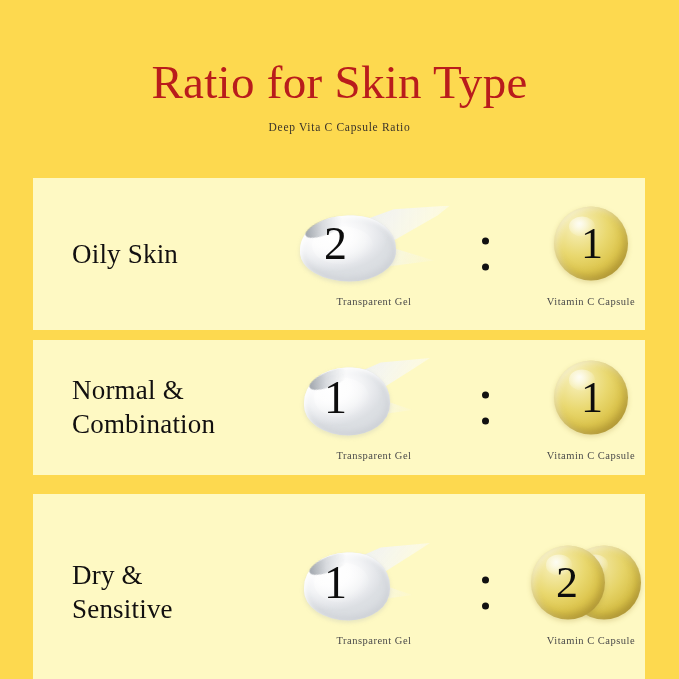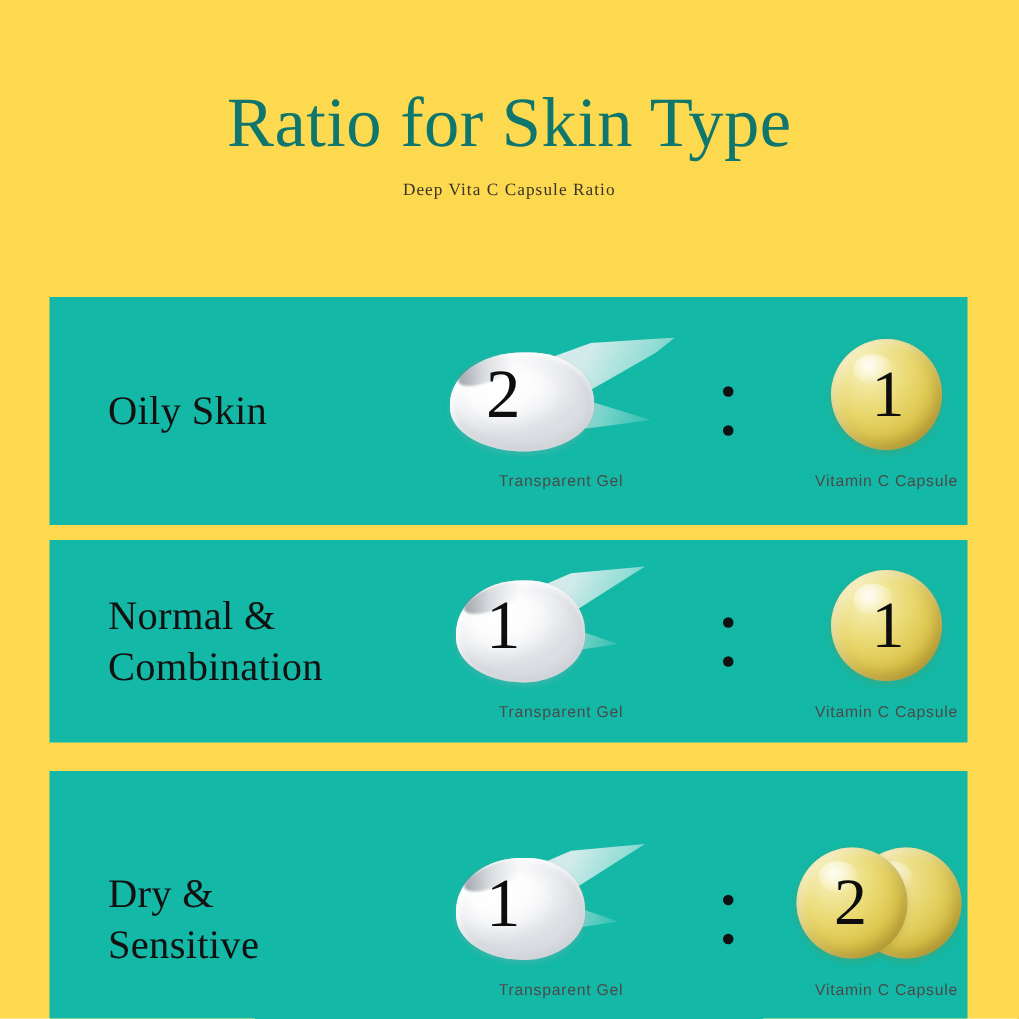--- a/index.html
+++ b/index.html
@@ -21,40 +21,39 @@
   .header {
     position: absolute;
     left: 0; top: 58px;
     width: 679px;
     text-align: center;
   }
   .title {
     font-family: "Liberation Serif", "DejaVu Serif", serif;
     font-size: 47px;
     line-height: 1.06;
-    color: #0f766e;
+    color: #b91c1c;
     letter-spacing: 0.3px;
     font-weight: 400;
   }
   .subtitle {
     margin-top: 13px;
     font-family: "Liberation Serif", "DejaVu Serif", serif;
     font-size: 11.5px;
     letter-spacing: 0.7px;
     color: #3a332a;
   }
 
   
   .card {
     position: absolute;
     left: 33px;
     width: 612px;
-    background: #14b8a6;
+    background: #fef9c3;
     box-sizing: border-box;
-    margin-top: 20px;
   }
   .card-1 { top: 178px; height: 152px; }
   .card-2 { top: 340px; height: 135px; }
   .card-3 { top: 494px; height: 197px; }
 
   .row-inner {
     position: relative;
     width: 100%;
     height: 100%;
   }
@@ -155,21 +154,21 @@
     padding-left: 30px;
     box-sizing: border-box;
     font-family: "Liberation Serif", "DejaVu Serif", serif;
     font-size: 46px;
     color: #0d0d0d;
     line-height: 1;
   }
 
   .item-caption {
     margin-top: 10px;
-    font-family: Liberation Sans, sans-serif;
+    font-family: Liberation Serif, serif;
     font-size: 10.5px;
     letter-spacing: 0.5px;
     color: #4a4a4a;
   }
 
   
   .ratio-colon {
     position: absolute;
     left: 440px;
     top: 50%;

